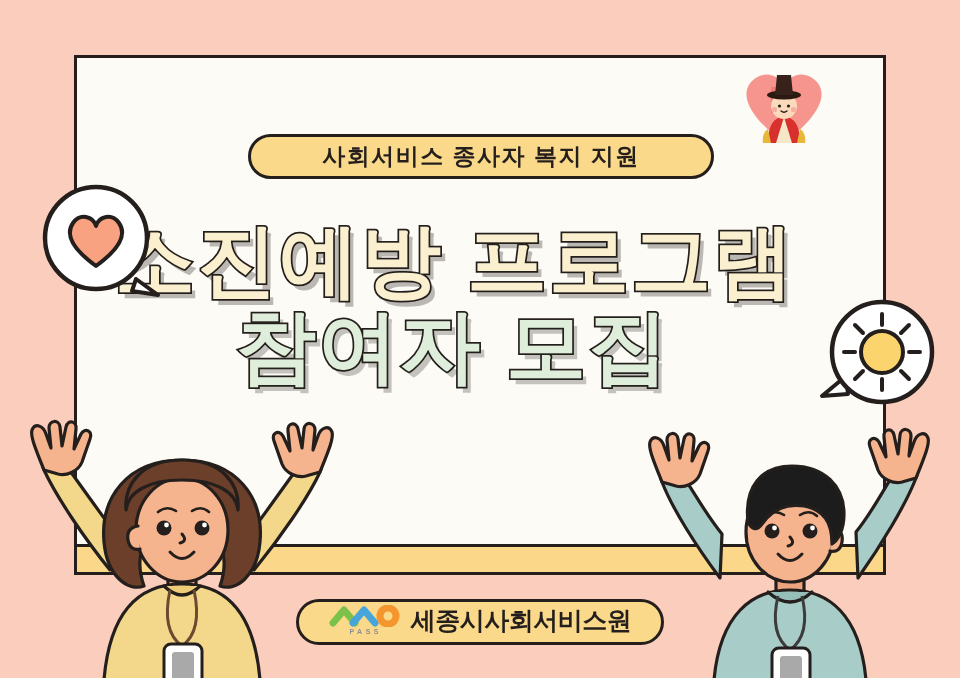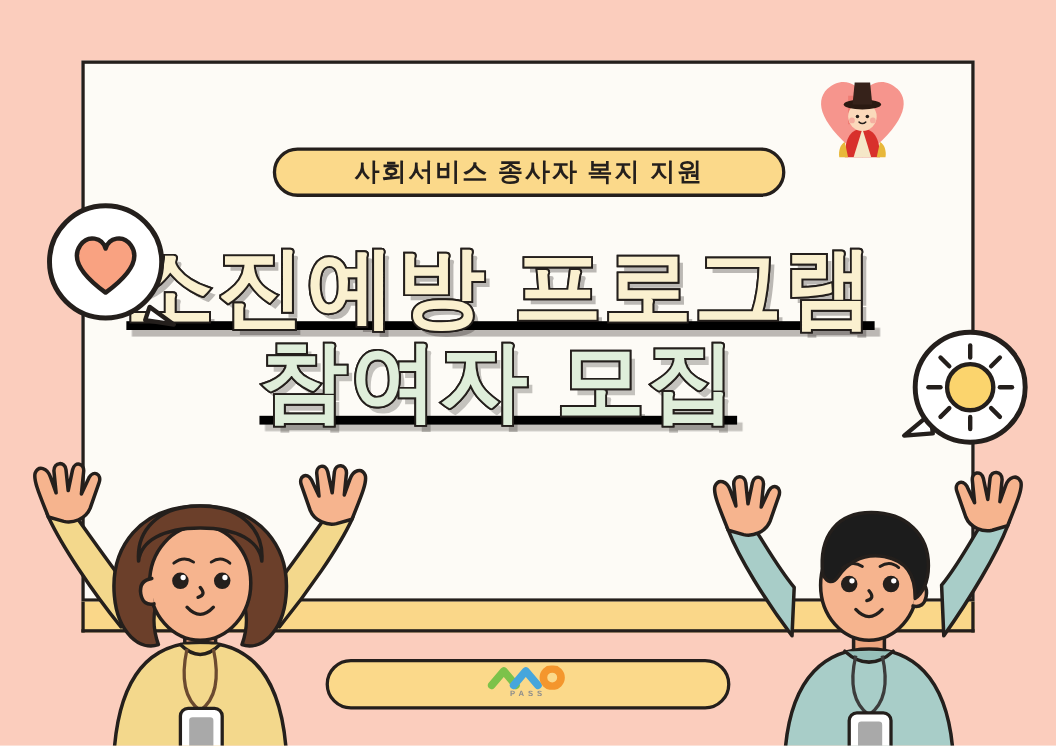--- a/index.html
+++ b/index.html
@@ -55,21 +55,20 @@
   }
 
   
   #title-wrap {
     position: absolute;
     left: 0; top: 222px;
     width: 902px;
     z-index: 6;
     text-align: center;
     pointer-events: none;
-    text-decoration: underline;
   }
   .title-line {
     font-weight: bold;
     line-height: 0.98;
     letter-spacing: 2px;
     white-space: nowrap;
   }
   #title-line-1 {
     font-size: 80px;
     color: #faf0cf;
@@ -308,15 +307,16 @@
 
   <div id="footer-badge">
     <div id="pass-logo">
       <svg width="74" height="22" viewBox="0 0 74 22">
         <path d="M4 18 L15 5 L26 18" fill="none" stroke="#7cc24a" stroke-width="7" stroke-linecap="round" stroke-linejoin="round"></path>
         <path d="M24 18 L35 5 L46 18" fill="none" stroke="#46a6dc" stroke-width="7" stroke-linecap="round" stroke-linejoin="round"></path>
         <circle cx="59" cy="11" r="8" fill="none" stroke="#f4962d" stroke-width="7"></circle>
       </svg>
       <span id="pass-word">PASS</span>
     </div>
+    <span id="org-name">세종시사회서비스원</span>
   </div>
 
 </div>
 
 </body></html>

